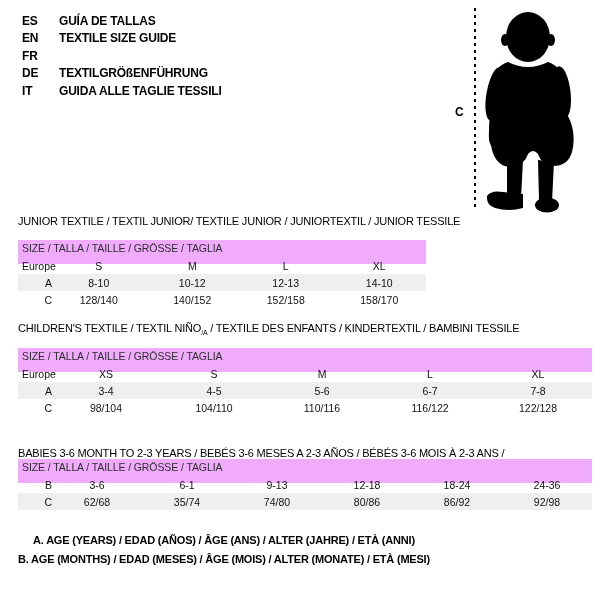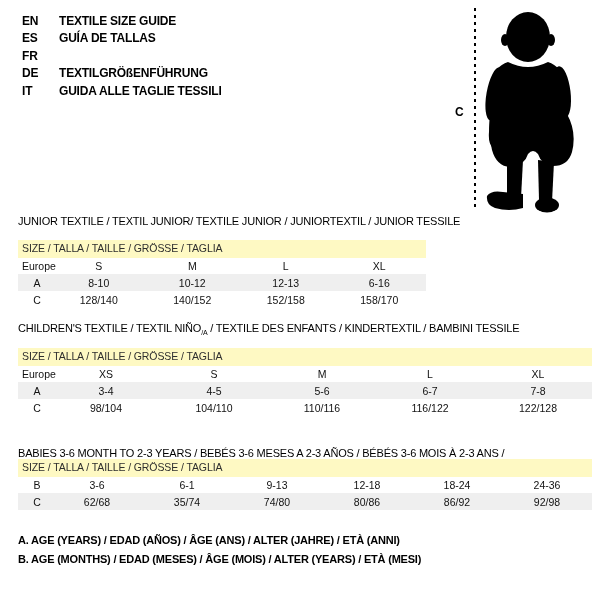--- a/index.html
+++ b/index.html
@@ -28,58 +28,58 @@
 
   
   .tbl-title {
     position: absolute; left: 18px; font-size: 11px; font-weight: normal;
     letter-spacing: -0.2px; white-space: nowrap; color: #000;
   }
   .tbl-title .subscript { font-size: 7px; vertical-align: sub; }
   .tbl-title.two-line { white-space: pre-line; line-height: 14.5px; margin-top: 23px; }
 
   .size-bar {
-    position: absolute; left: 18px; height: 18px; background: #fef9c3;
+    position: absolute; left: 18px; height: 24px; background: #f0abfc;
     font-size: 10.5px; color: #2e2e2e; line-height: 16px; padding-left: 4px;
     letter-spacing: -0.1px;
   }
   .size-table { position: absolute; left: 18px; border-collapse: collapse; table-layout: fixed; }
   .size-table td {
     height: 17px; font-size: 10.5px; text-align: center; color: #111;
     white-space: nowrap; overflow: visible; padding: 0;
   }
-  .size-table td:first-child { text-align: center; padding-left: 4px; }
+  .size-table td:first-child { text-align: right; padding-left: 4px; }
   .size-table tbody tr:nth-child(even) { background: #efefef; }
 
   
-  .legend-block { position: absolute; left: 18px; top: 531px; }
+  .legend-block { position: absolute; left: 18px; top: 531px; text-align: center; }
   .legend-line { font-size: 11px; font-weight: bold; line-height: 18.5px; letter-spacing: -0.2px; white-space: nowrap; }
 
   
   #t0-title { top: 215px; }
   #t0-bar   { top: 240px; width: 408px; }
   #t0-table { top: 257px; width: 408px; }
   #t1-title { top: 322px; }
   #t1-bar   { top: 348px; width: 574px; }
   #t1-table { top: 365px; width: 574px; }
   #t2-title { top: 423px; }
   #t2-bar   { top: 459px; width: 574px; }
   #t2-table { top: 476px; width: 574px; }
 </style>
 </head>
 <body>
 
 <div class="lang-block">
   <div class="lang-row">
+    <span class="lang-code">ES</span>
+    <span class="lang-text">GUÍA DE TALLAS</span>
+  </div>
+  <div class="lang-row">
     <span class="lang-code">EN</span>
     <span class="lang-text">TEXTILE SIZE GUIDE</span>
-  </div>
-  <div class="lang-row">
-    <span class="lang-code">ES</span>
-    <span class="lang-text">GUÍA DE TALLAS</span>
   </div>
   <div class="lang-row">
     <span class="lang-code">FR</span>
   </div>
   <div class="lang-row">
     <span class="lang-code">DE</span>
     <span class="lang-text">TEXTILGRÖßENFÜHRUNG</span>
   </div>
   <div class="lang-row">
     <span class="lang-code">IT</span>
@@ -121,21 +121,21 @@
         <td>S</td>
         <td>M</td>
         <td>L</td>
         <td>XL</td>
       </tr>
       <tr>
         <td>A</td>
         <td>8-10</td>
         <td>10-12</td>
         <td>12-13</td>
-        <td>6-16</td>
+        <td>14-10</td>
       </tr>
       <tr>
         <td>C</td>
         <td>128/140</td>
         <td>140/152</td>
         <td>152/158</td>
         <td>158/170</td>
       </tr>
     </tbody>
   </table>
@@ -209,14 +209,14 @@
         <td>74/80</td>
         <td>80/86</td>
         <td>86/92</td>
         <td>92/98</td>
       </tr>
     </tbody>
   </table>
 
 <div class="legend-block">
   <div class="legend-line">A. AGE (YEARS) / EDAD (AÑOS) / ÂGE (ANS) / ALTER (JAHRE) / ETÀ (ANNI)</div>
-  <div class="legend-line">B. AGE (MONTHS) / EDAD (MESES) / ÂGE (MOIS) / ALTER (YEARS) / ETÀ (MESI)</div>
+  <div class="legend-line">B. AGE (MONTHS) / EDAD (MESES) / ÂGE (MOIS) / ALTER (MONATE) / ETÀ (MESI)</div>
 </div>
 
 </body></html>

